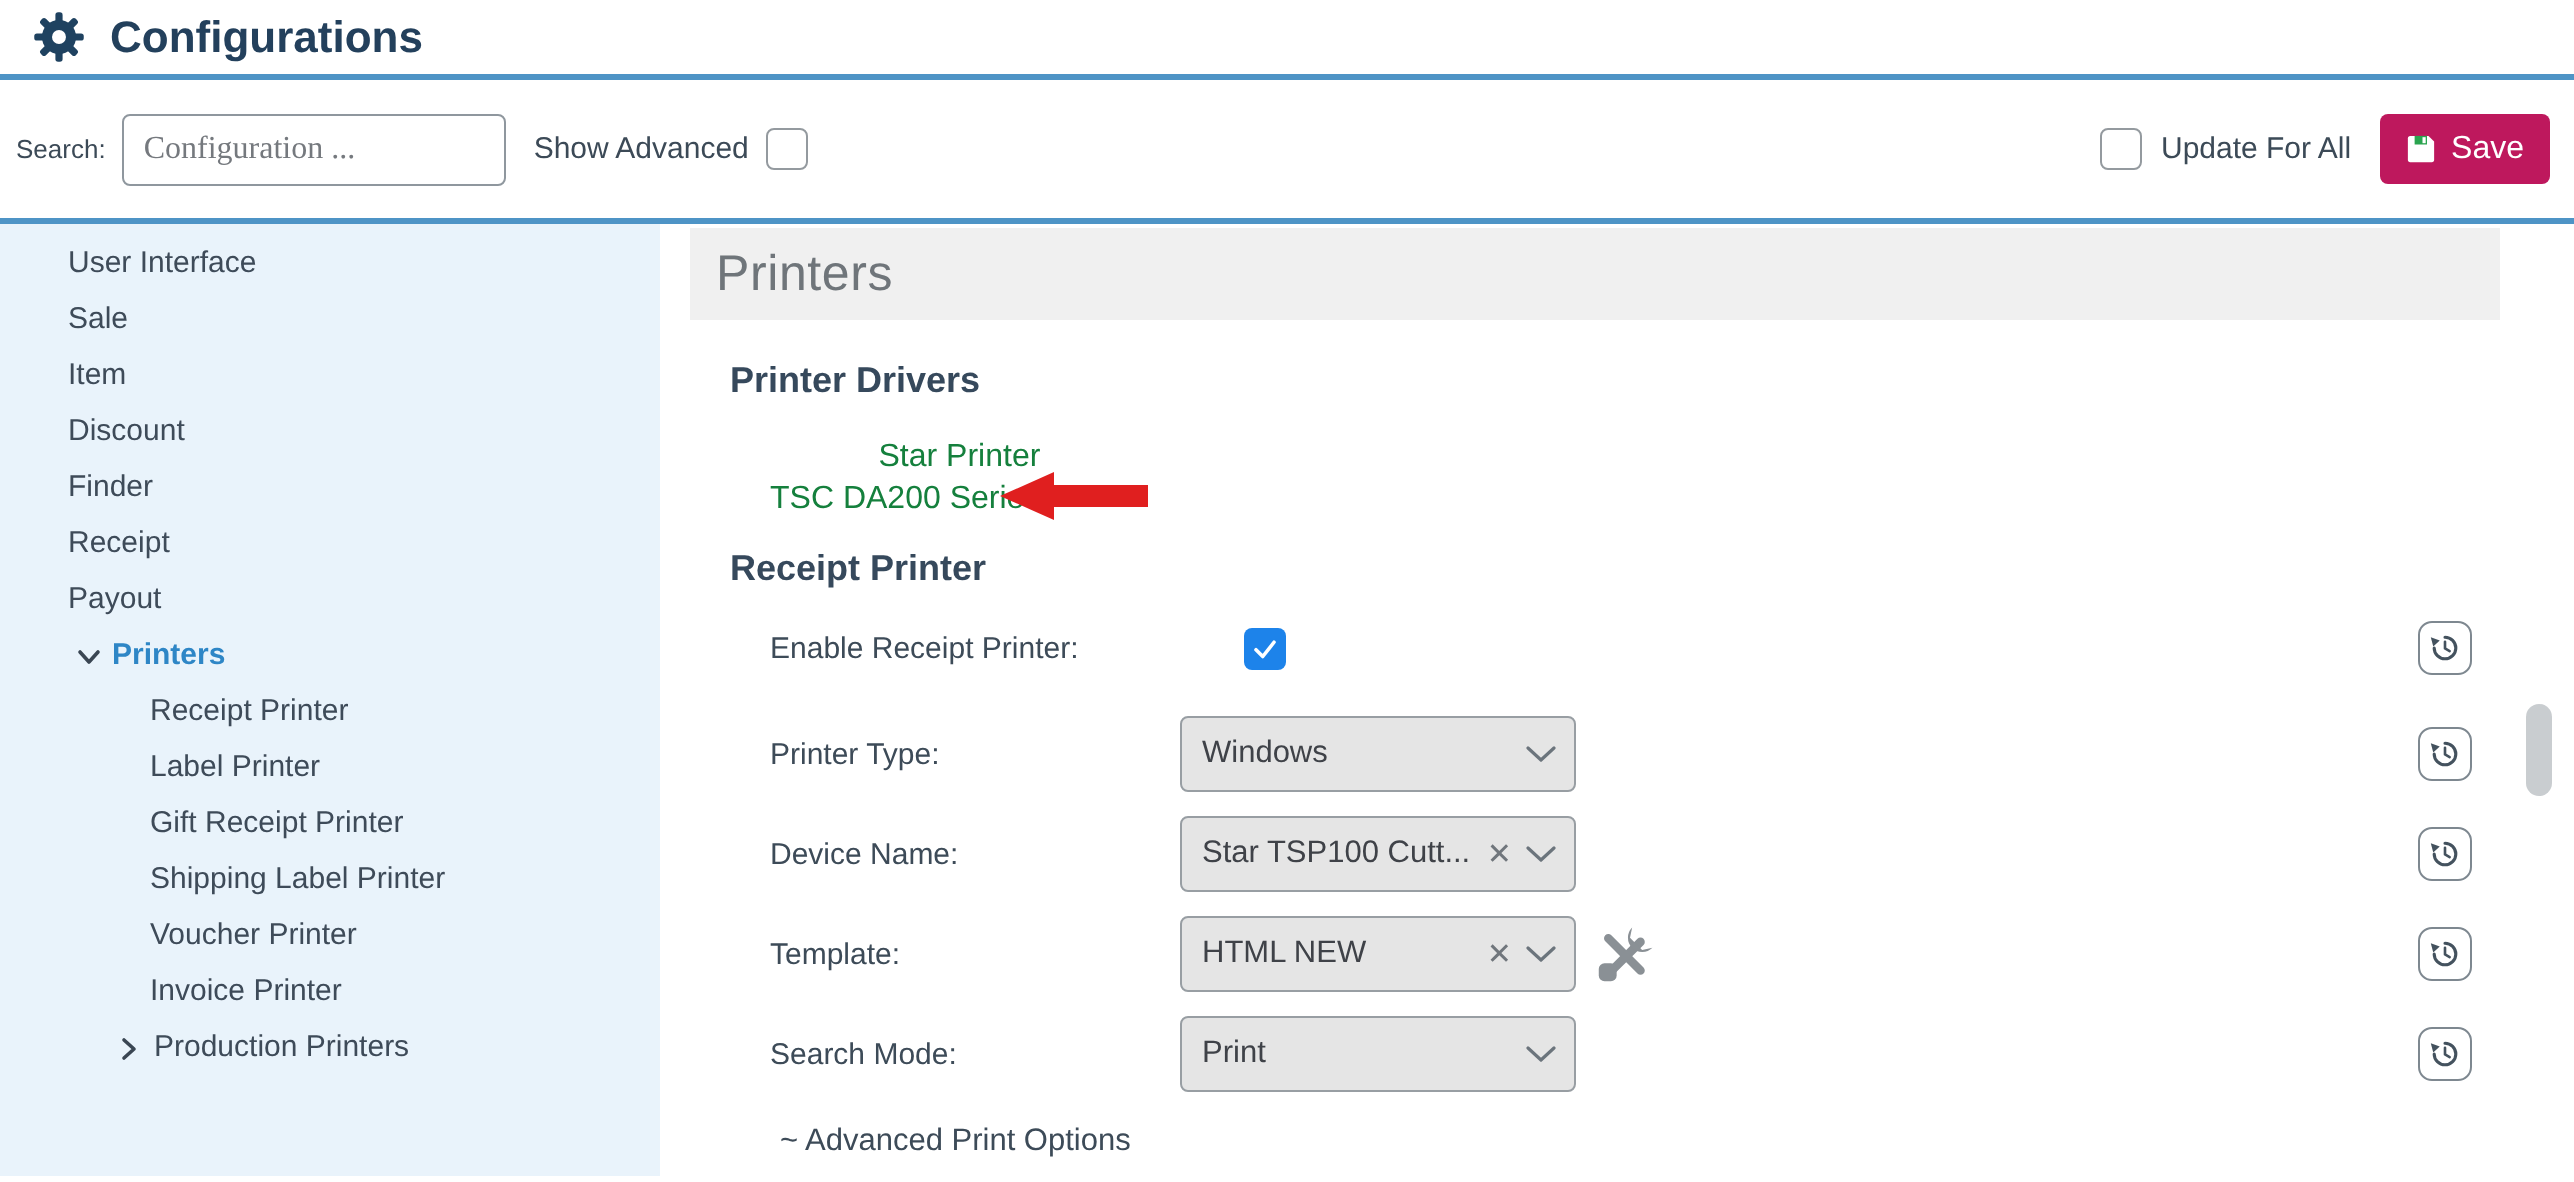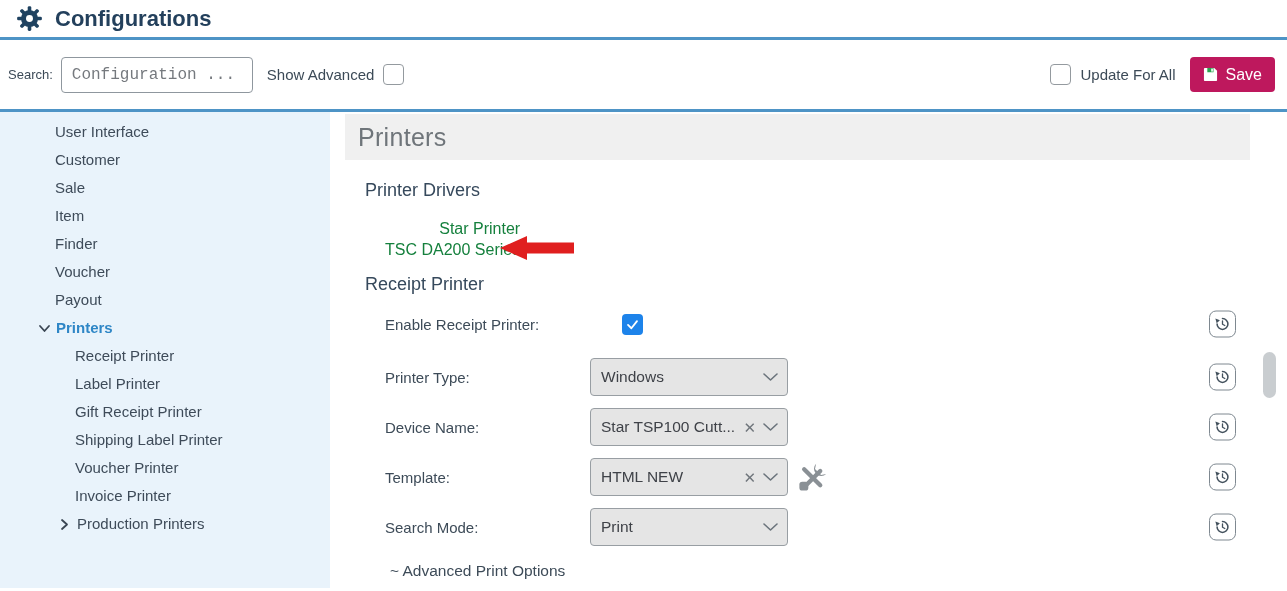--- a/index.html
+++ b/index.html
@@ -11,42 +11,42 @@
   
   .app-header { height:40px; display:flex; align-items:center; padding-left:14px;
     border-bottom:3px solid #4e94c6; }
   .gear-wrap { width:30px; height:30px; margin-right:11px; display:flex; align-items:center; justify-content:center; }
   .app-title { font-size:22px; font-weight:600; color:#23405c; }
   
   .toolbar { height:72px; display:flex; align-items:center; padding:0 10px 0 8px;
     border-bottom:3px solid #4e94c6; }
   .search-label { font-size:13px; color:#3c4a57; margin-right:8px; }
   .search-input { width:192px; height:36px; border:1px solid #8f979e; border-radius:4px;
-    font-size:16px; padding:0 10px; color:#555; outline:none; font-family:Liberation Mono, monospace; }
+    font-size:16px; padding:0 10px; color:#555; outline:none; font-family:Liberation Serif, serif; }
   .search-input::placeholder { color:#75797e; }
   .check-label-row { display:flex; align-items:center; gap:9px; font-size:15px; color:#3c4a57; }
   .show-adv { margin-left:14px; }
   .checkbox-empty { width:21px; height:21px; border:1px solid #949a9f; border-radius:4px; background:#fff; cursor:pointer; }
   .toolbar-right { margin-left:auto; display:flex; align-items:center; gap:14px; padding-right:2px;justify-content:flex-end; }
   .save-btn { background:#be185d; color:#fff; border:none; border-radius:4px; height:35px;
     padding:0 13px; font-size:16px; display:flex; align-items:center; gap:8px; cursor:pointer; font-family:inherit; }
   
   .content { display:flex; height:476px; }
   .sidebar { width:330px; background:#e9f3fb; padding-top:6px; flex-shrink:0; }
-  .nav-item { height:28px; line-height:28px; font-size:15px; color:#3e4b59; padding-left:55px;
+  .nav-item { height:28px; line-height:28px; font-size:15px; color:#3e4b59; padding-left:34px;
     cursor:pointer; white-space:nowrap; }
   .nav-item.lvl2 { padding-left:75px; }
   .nav-item.parent { padding-left:38px; display:flex; align-items:center; gap:5px; }
   .nav-item.parent.selected { color:#2e86c6; font-weight:700; }
   .nav-item.parent-collapsed { padding-left:58px; display:flex; align-items:center; gap:6px; }
   .main { flex:1; position:relative; }
   .banner { margin:2px 37px 0 15px; height:46px; background:#f0f0f0; display:flex;
     align-items:center; padding-left:13px; }
   .banner-title { font-size:25px; font-weight:300; color:#6f757a; letter-spacing:0.3px; }
-  .section-heading { font-size:18px; font-weight:400; color:#36495c; margin:20px 0 0 35px; }
+  .section-heading { font-size:18px; font-weight:700; color:#36495c; margin:20px 0 0 35px; }
   .driver-links { margin:17px 0 0 55px; width:fit-content; }
   .driver-link { display:block; font-size:16px; color:#15803d; line-height:21px;
     text-decoration:none; cursor:pointer;text-align:right; }
   .red-arrow { position:absolute; left:170px; top:124px; }
   
   .form { margin-top:16px; }
   .form-row { position:relative; display:flex; align-items:center; margin-left:55px; margin-bottom:12px; }
   .form-row.cb-row { height:26px; margin-bottom:21px;gap:32px; }
   .field-label { width:205px; font-size:15px; color:#3d4b58; flex-shrink:0; }
   .checkbox-checked { width:21px; height:21px; background:#1d83ea; border-radius:4px;
@@ -104,25 +104,25 @@
       </span>
       <span>Save</span>
     </button>
   </div>
 </div>
 
 <div class="content">
 
   <div class="sidebar">
     <div class="nav-item">User Interface</div>
-    <div class="nav-item">Customer</div>
     <div class="nav-item">Sale</div>
     <div class="nav-item">Item</div>
+    <div class="nav-item">Discount</div>
     <div class="nav-item">Finder</div>
-    <div class="nav-item">Voucher</div>
+    <div class="nav-item">Receipt</div>
     <div class="nav-item">Payout</div>
     <div class="nav-item parent selected">
       <span style="display:flex;">
         <svg width="13" height="13" viewBox="0 0 13 13">
             <polyline points="2,4 6.5,9 11,4" fill="none" stroke="#3a4653" stroke-width="1.8" stroke-linecap="round" stroke-linejoin="round"></polyline>
           </svg>
       </span>
       <span>Printers</span>
     </div>
     <div class="nav-item lvl2">Receipt Printer</div>

